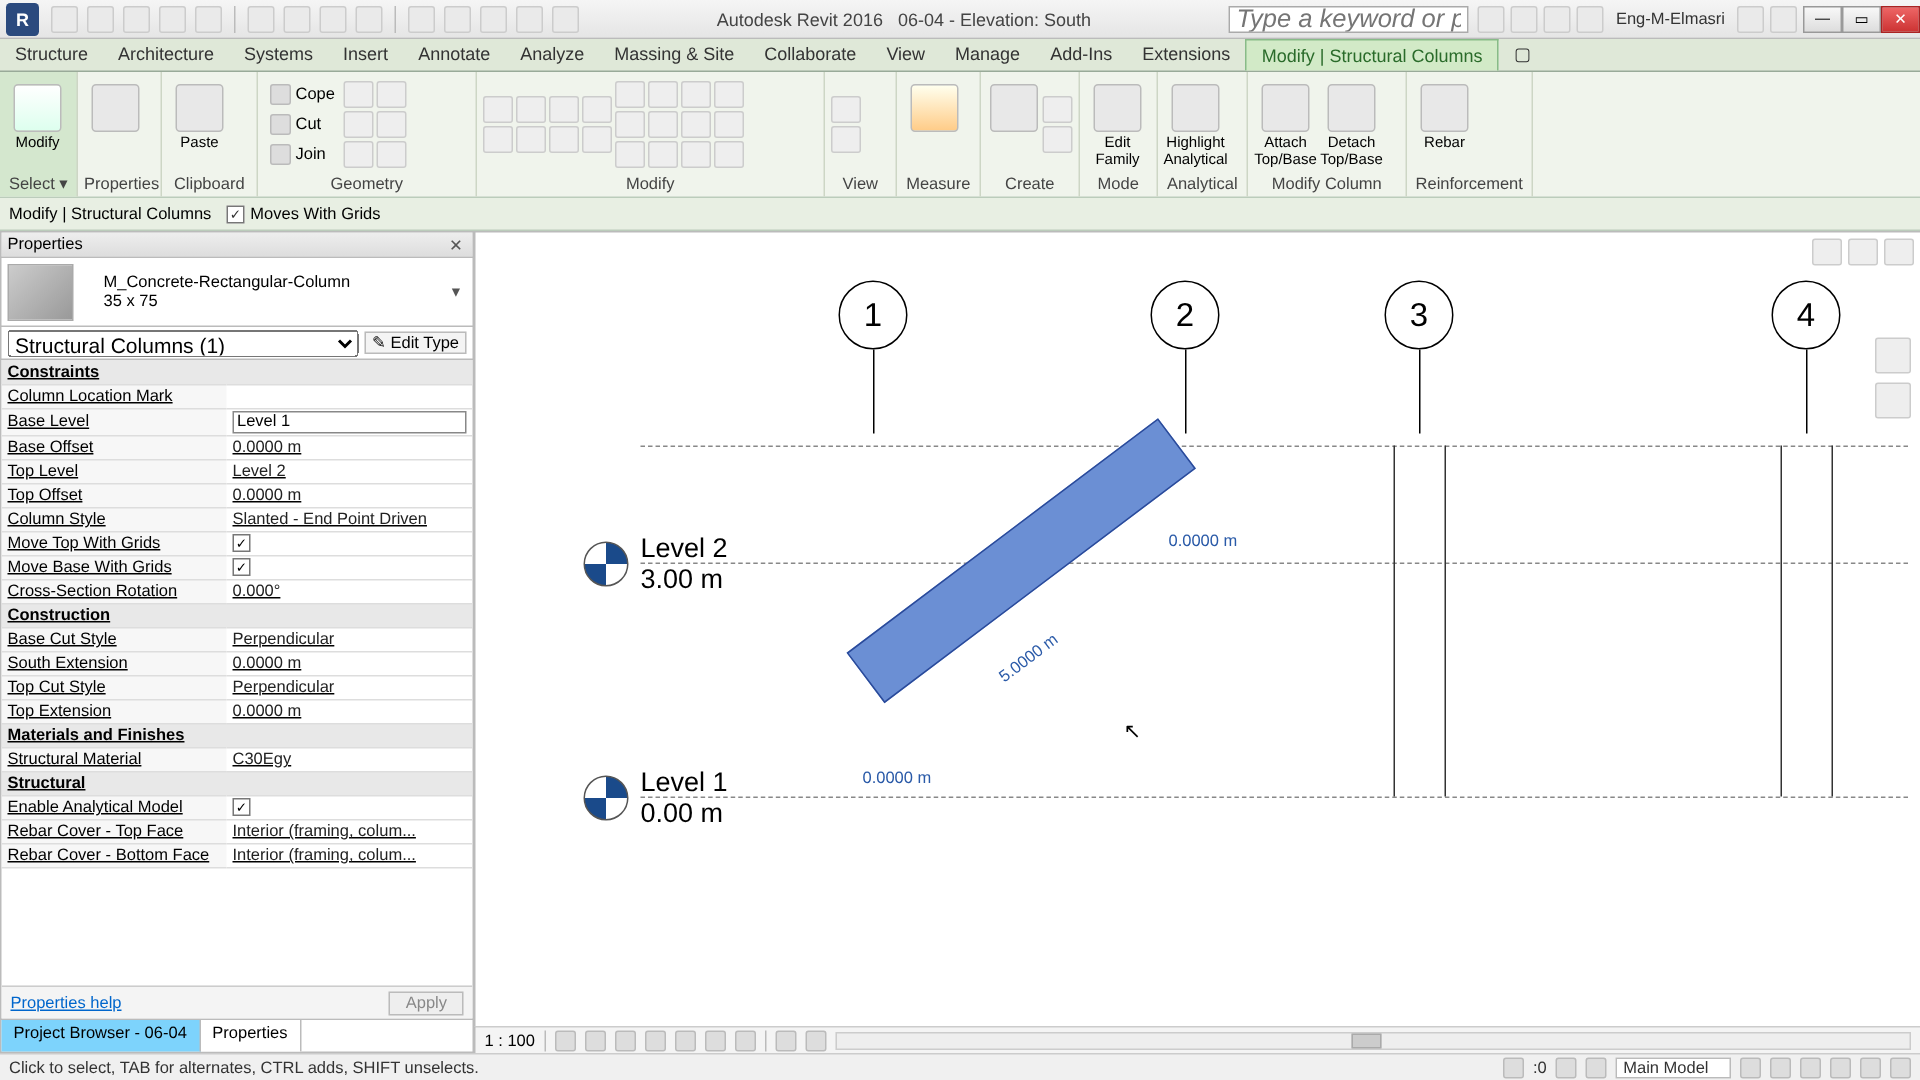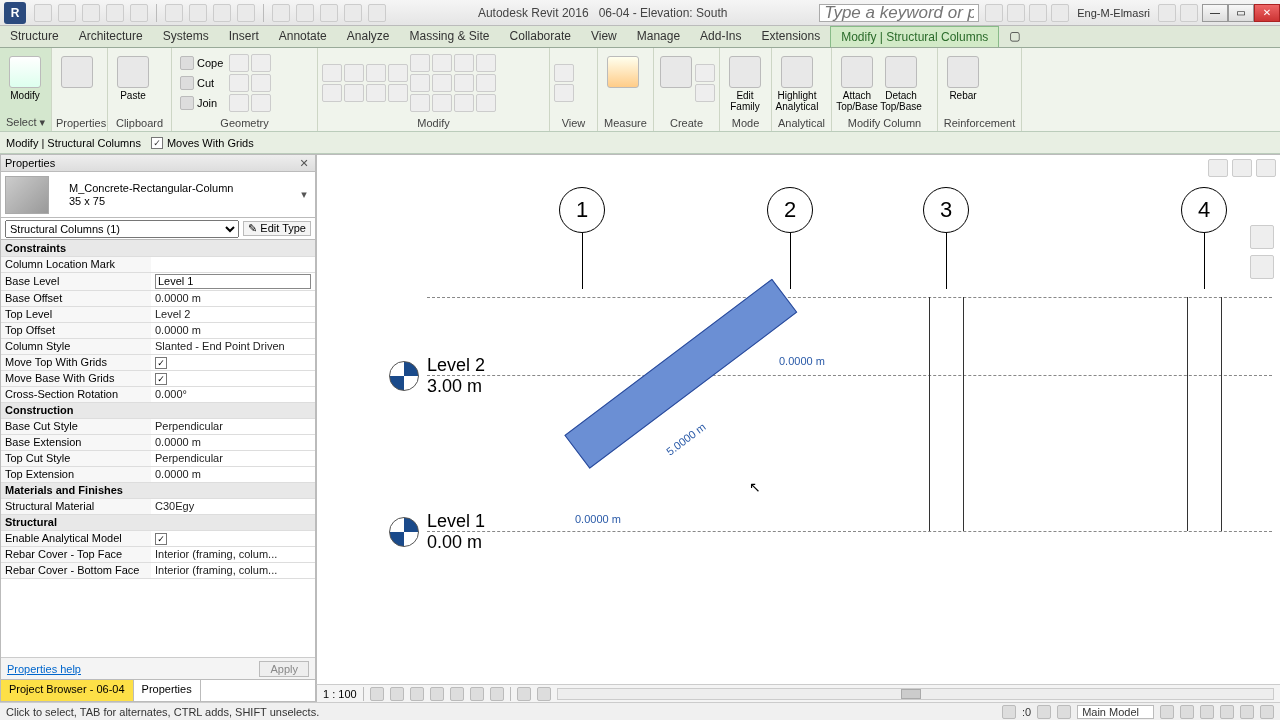--- a/index.html
+++ b/index.html
@@ -47,35 +47,35 @@
 
   
   .leftcol { position:absolute; left:0; top:154px; width:316px; bottom:18px; display:flex; flex-direction:column;}
   .panel-hdr { height:18px; background:linear-gradient(#eee,#ddd); border:1px solid #bbb; display:flex; align-items:center; padding:0 4px; font-size:11px;}
   .panel-hdr .x { margin-left:auto; width:14px; text-align:center; color:#555;}
   .type-sel { height:46px; border:1px solid #bbb; border-top:none; display:flex; align-items:center; padding:4px; gap:20px; background:#fff;}
   .type-sel .thumb { width:44px; height:38px; background:linear-gradient(135deg,#ccc,#999); border:1px solid #aaa;}
   .type-sel .names { flex:1; font-size:11px; line-height:13px;}
   .type-sel .dd { width:14px; color:#555; text-align:center;}
   .cat-row { height:22px; border:1px solid #bbb; border-top:none; background:#fff; display:flex; align-items:center; padding:0 4px; gap:4px;}
-  .cat-row select{flex:1; font-size:11px; height:18px;}
+  .cat-row select{flex:1; font-size:14px; height:18px;}
   .cat-row .edit{font-size:11px; margin-left:auto; padding:0 4px; border:1px solid #bbb; background:#f4f4f4;}
-  .props { flex:1; overflow:hidden; border:1px solid #bbb; border-top:none; background:#fff; position:relative;}
+  .props { flex:1; overflow:hidden; border:1px solid #bbb; border-top:none; background:#fff; position:relative;text-decoration:underline;}
   .props table { width:100%; border-collapse:collapse; font-size:11px;}
   .props td { border-bottom:1px solid #ddd; padding:1px 4px; height:16px;}
   .props .sect td { background:#e8e8e8; font-weight:bold;}
   .props .lbl { width:150px; background:#f7f7f7;}
   .props .val input[type=text]{width:100%; border:1px solid #888; font-size:11px; height:15px; padding:0 2px;}
   .props .valtxt{color:#222;}
   .props .chkc{width:12px;height:12px;border:1px solid #777;display:inline-block;background:#fff;font-size:9px;text-align:center;line-height:10px;}
   .props-foot { position:absolute; bottom:0; left:0; right:0; height:22px; border-top:1px solid #ccc; background:#f4f4f4; display:flex; align-items:center; padding:0 6px;}
   .props-foot a{color:#0066cc; text-decoration:underline; font-size:11px;}
   .props-foot .apply{margin-left:auto; padding:1px 10px; border:1px solid #bbb; background:#eee; color:#888;}
   .bottom-tabs { height:22px; display:flex; border:1px solid #bbb; border-top:none;}
-  .btab { padding:3px 8px; font-size:11px; border-right:1px solid #bbb; background:#fde047;}
+  .btab { padding:3px 8px; font-size:11px; border-right:1px solid #bbb; background:#7dd3fc;}
   .btab.active{background:#fff;}
 
   
   .canvas { position:absolute; left:316px; right:0; top:154px; bottom:36px; background:#fff; border-left:1px solid #bbb; border-top:1px solid #bbb; overflow:hidden;}
   .grid-bubble { position:absolute; width:46px; height:46px; border:1.5px solid #000; border-radius:50%; background:#fff; display:flex; align-items:center; justify-content:center; font-size:22px;}
   .grid-line-v { position:absolute; border-left:1.5px solid #000; height:56px;}
   .dash-h { position:absolute; border-top:1.5px dashed #888; left:110px; right:8px;}
   .lvlmark { position:absolute; display:flex; align-items:center; gap:8px;}
   .lvlmark .sym{width:30px;height:30px;border-radius:50%;background:conic-gradient(#1a4a8a 0 90deg,#fff 90deg 180deg,#1a4a8a 180deg 270deg,#fff 270deg 360deg);border:1px solid #555;}
   .lvlmark .t1{font-size:18px;}
@@ -394,21 +394,21 @@
             <td class="val valtxt">0.000°</td>
           </tr>
       <tr class="sect">
             <td colspan="2">Construction</td>
           </tr>
       <tr>
             <td class="lbl">Base Cut Style</td>
             <td class="val valtxt">Perpendicular</td>
           </tr>
       <tr>
-            <td class="lbl">Base Extension</td>
+            <td class="lbl">South Extension</td>
             <td class="val valtxt">0.0000 m</td>
           </tr>
       <tr>
             <td class="lbl">Top Cut Style</td>
             <td class="val valtxt">Perpendicular</td>
           </tr>
       <tr>
             <td class="lbl">Top Extension</td>
             <td class="val valtxt">0.0000 m</td>
           </tr>

